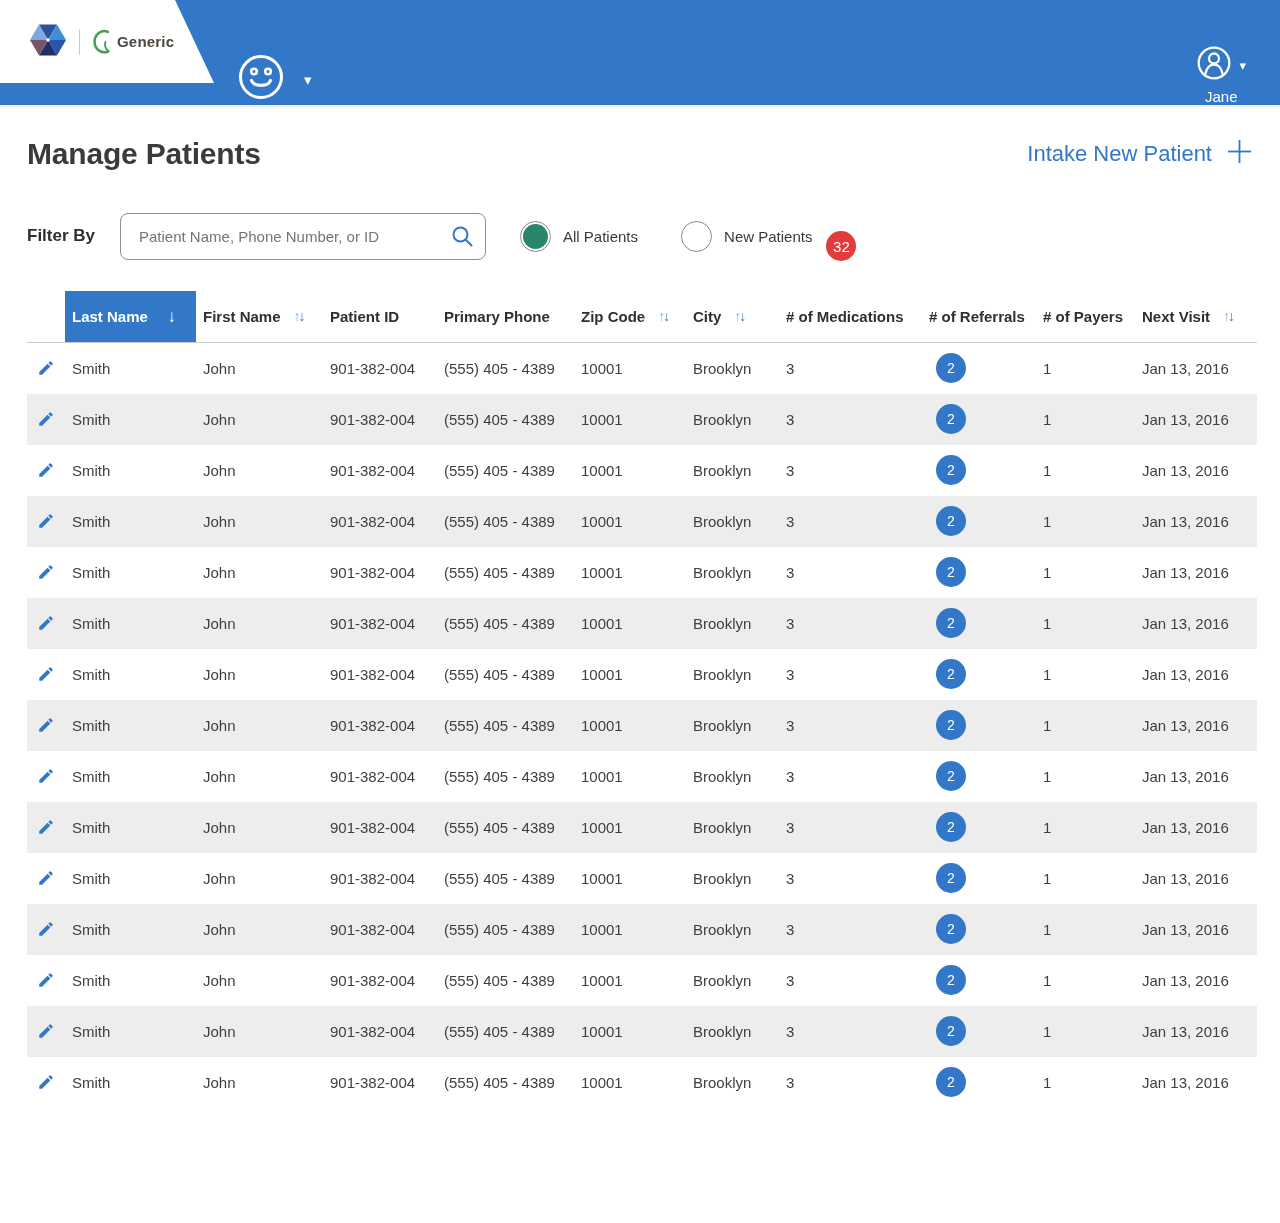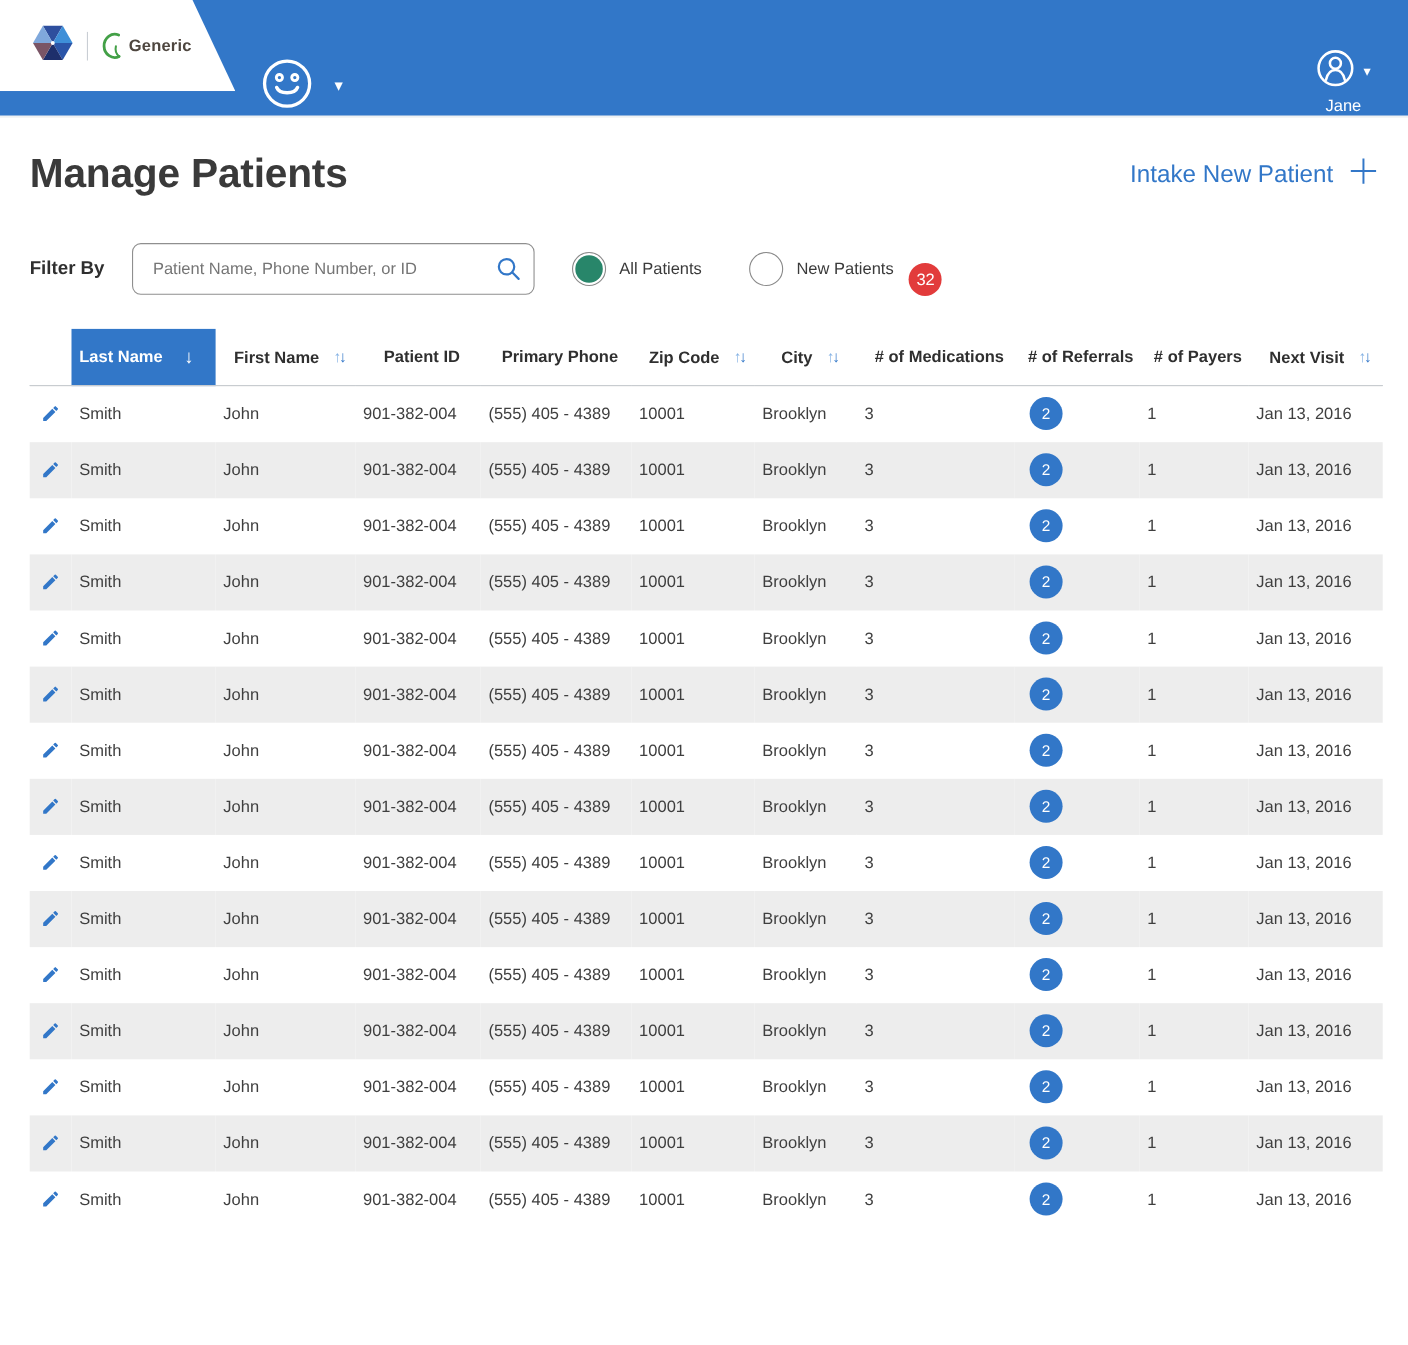--- a/index.html
+++ b/index.html
@@ -24,21 +24,21 @@
   .app-title{font-size:24px;font-weight:400;letter-spacing:.2px;}
   .caret{font-size:13px;line-height:1;color:#fff;}
   .titlebar .caret{font-size:15px;margin-left:2px;}
   .user{margin-left:auto;margin-right:34px;display:flex;flex-direction:column;
     align-items:center;color:#fff;cursor:pointer;}
   .user-top{display:flex;align-items:center;gap:7px;}
   .user-name{font-size:15px;margin-top:3px;}
   
   .page-head{display:flex;align-items:center;justify-content:space-between;
     margin:32px 27px 0 27px;}
-  .page-title{font-size:37px;font-weight:700;color:#3A3A3A;letter-spacing:-.2px;}
+  .page-title{font-size:30px;font-weight:700;color:#3A3A3A;letter-spacing:-.2px;}
   .intake{display:flex;align-items:center;gap:14px;color:var(--accent-blue);
     font-size:22px;text-decoration:none;cursor:pointer;}
   
   .filter-row{display:flex;align-items:center;margin:40px 27px 0 27px;}
   .filter-label{font-size:17px;font-weight:700;width:93px;color:#2F2F2F;}
   .searchbox{position:relative;width:366px;height:47px;}
   .searchbox input{width:100%;height:100%;border:1.5px solid #8F8F8F;border-radius:8px;
     padding:0 52px 0 18px;font-size:15px;color:#3A3A3A;outline:none;
     font-family:"Liberation Sans","DejaVu Sans",sans-serif;}
   .searchbox input::placeholder{color:#757575;}
@@ -48,21 +48,21 @@
   .radio{width:31px;height:31px;border:1px solid #8A8A8A;border-radius:50%;
     background:#fff;display:flex;align-items:center;justify-content:center;flex:0 0 auto;}
   .radio.sel::after{content:"";width:25px;height:25px;border-radius:50%;
     background:var(--success-green);}
   .radio-label{font-size:15px;color:#3A3A3A;}
   .count-badge{width:30px;height:30px;border-radius:50%;background:var(--alert-red);
     color:#fff;font-size:15px;display:flex;align-items:center;justify-content:center;
     margin-left:2px;margin-top:20px;}
   
   table{border-collapse:collapse;table-layout:fixed;width:1230px;margin:30px 23px 0 27px;}
-  thead th{height:51px;font-size:15px;font-weight:700;color:#2F2F2F;text-align:center;
+  thead th{height:51px;font-size:15px;font-weight:700;color:#2F2F2F;text-align:left;
     padding:0 0 0 7px;border-bottom:1px solid #C8CCD0;vertical-align:middle;}
   th.sortable{cursor:pointer;}
   th.active{background:var(--accent-blue);color:#fff;padding:0;}
   .active-inner{display:flex;align-items:center;justify-content:space-between;
     padding:0 20px 0 7px;height:51px;}
   .active-arrow{font-size:17px;font-weight:400;}
   .sorter{display:inline-block;margin-left:13px;font-size:14px;font-weight:400;
     letter-spacing:-2px;vertical-align:1px;}
   .sorter .up{color:#85B2E4;}
   .sorter .dn{color:var(--accent-blue);}

